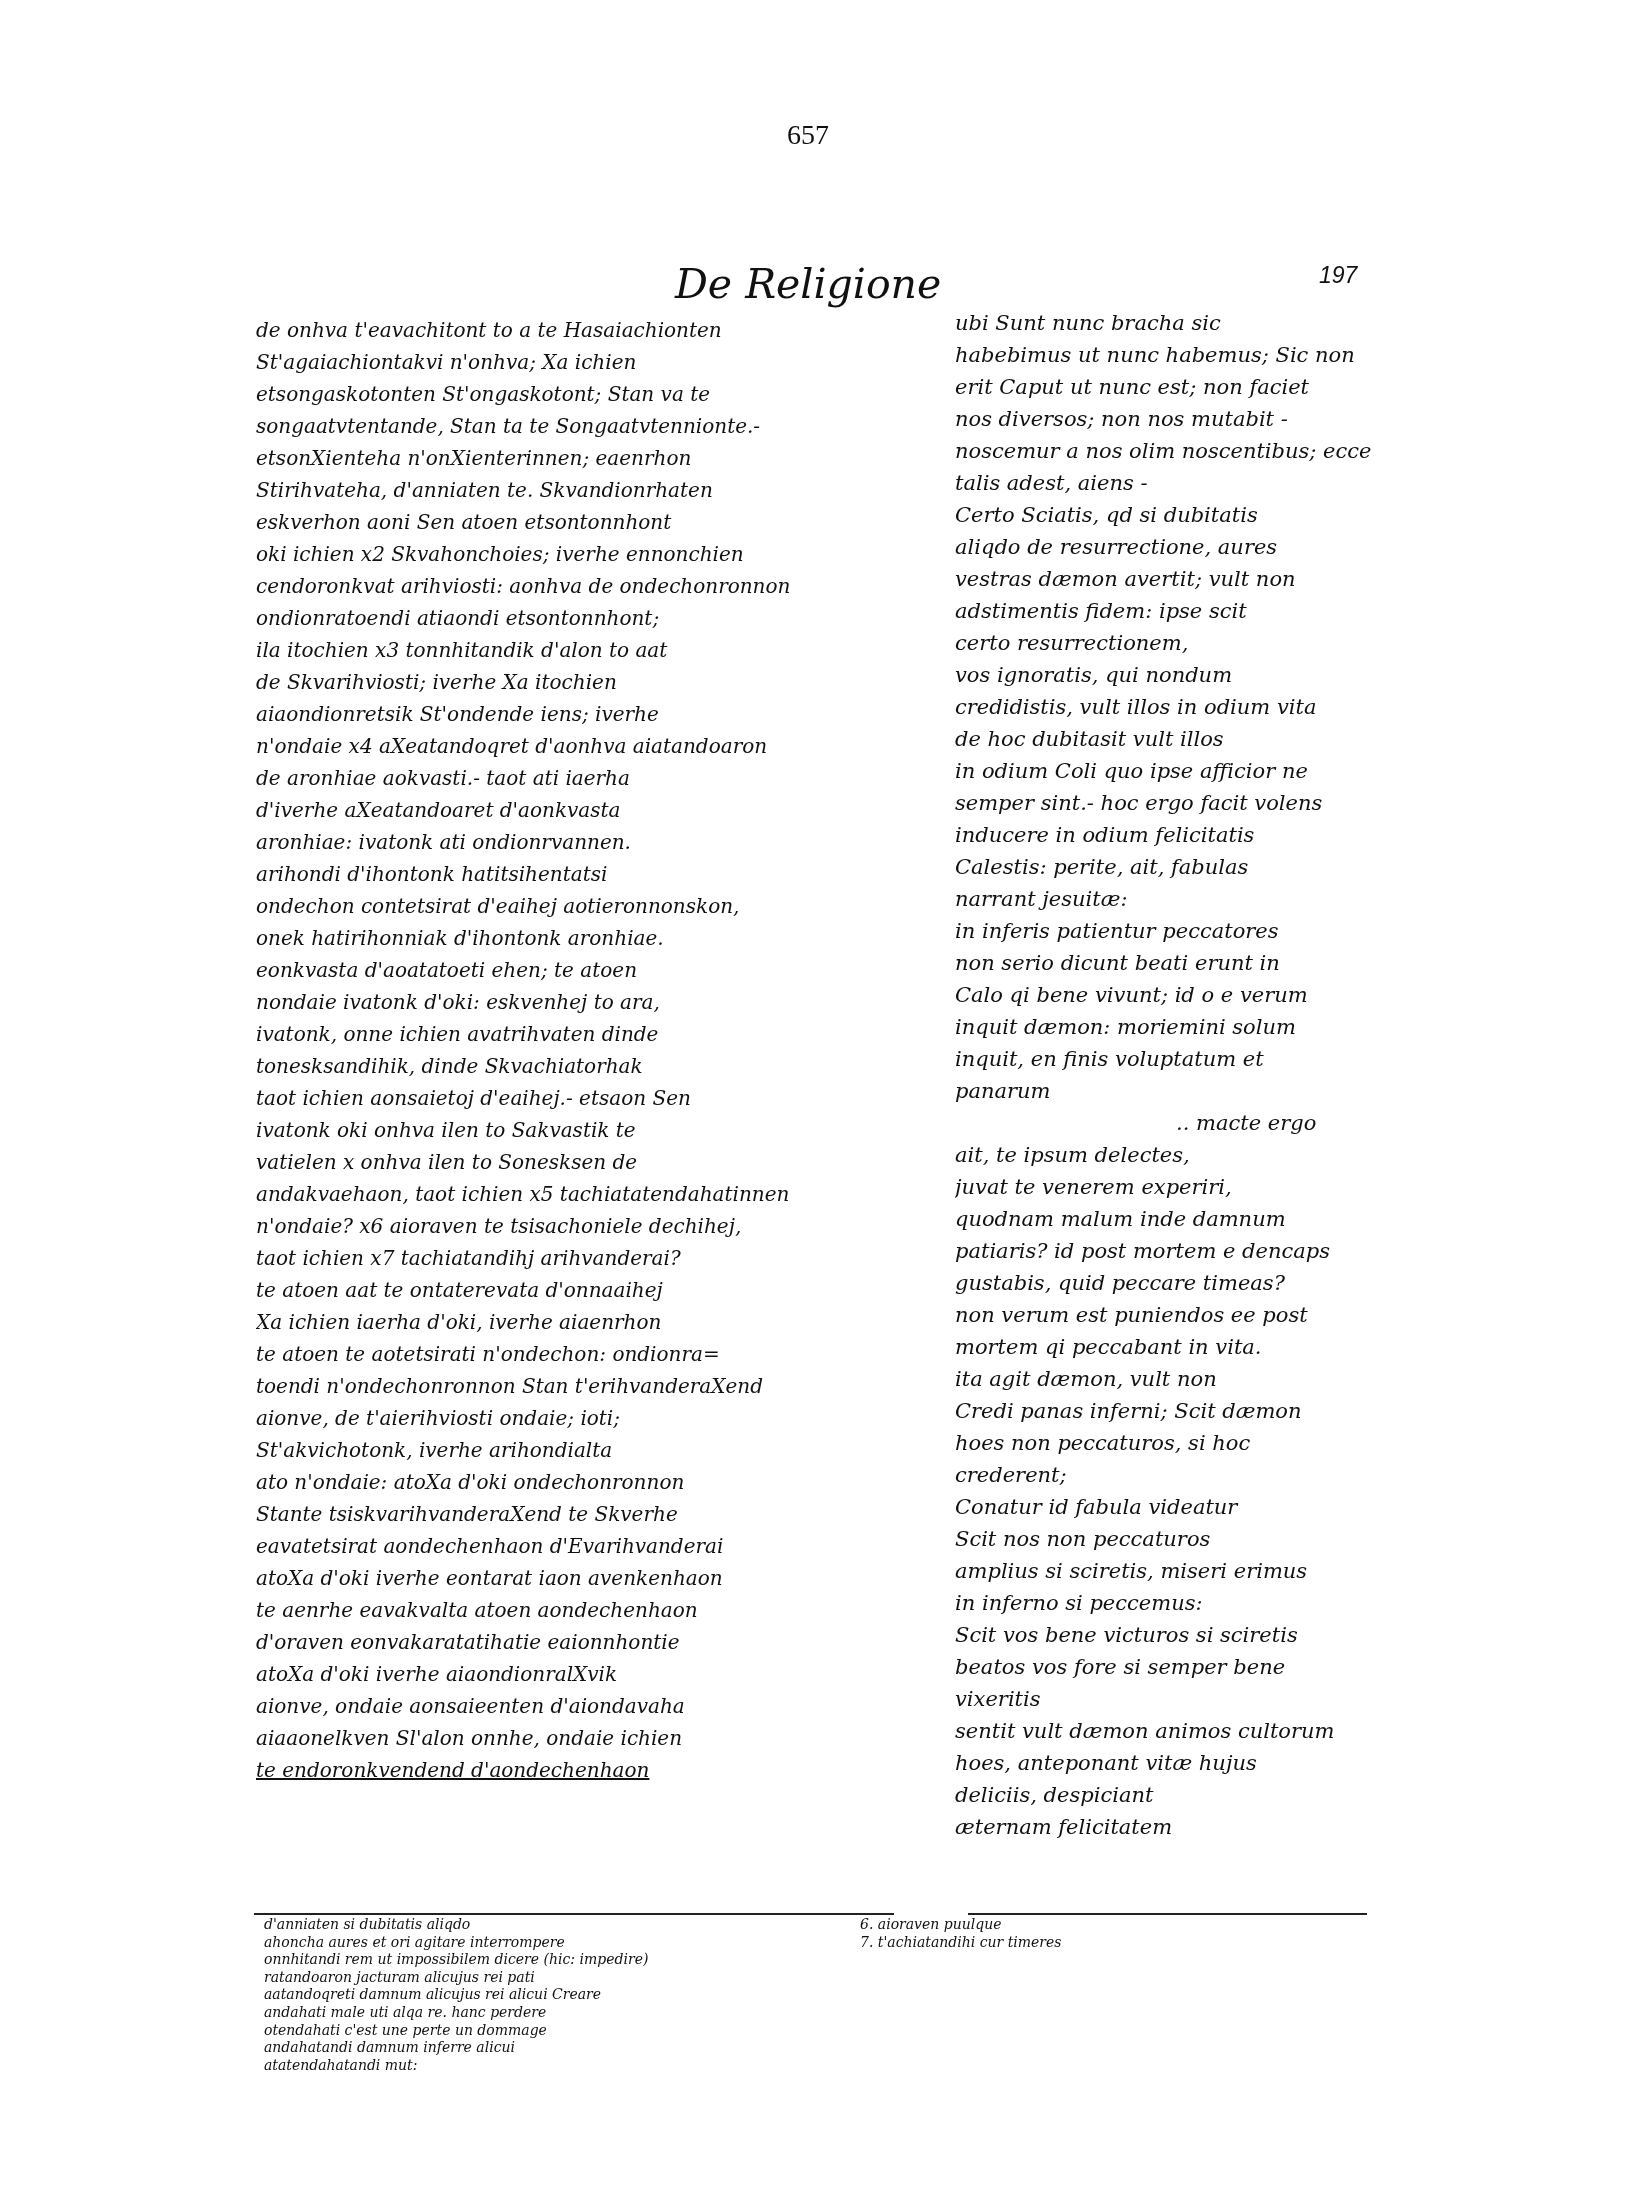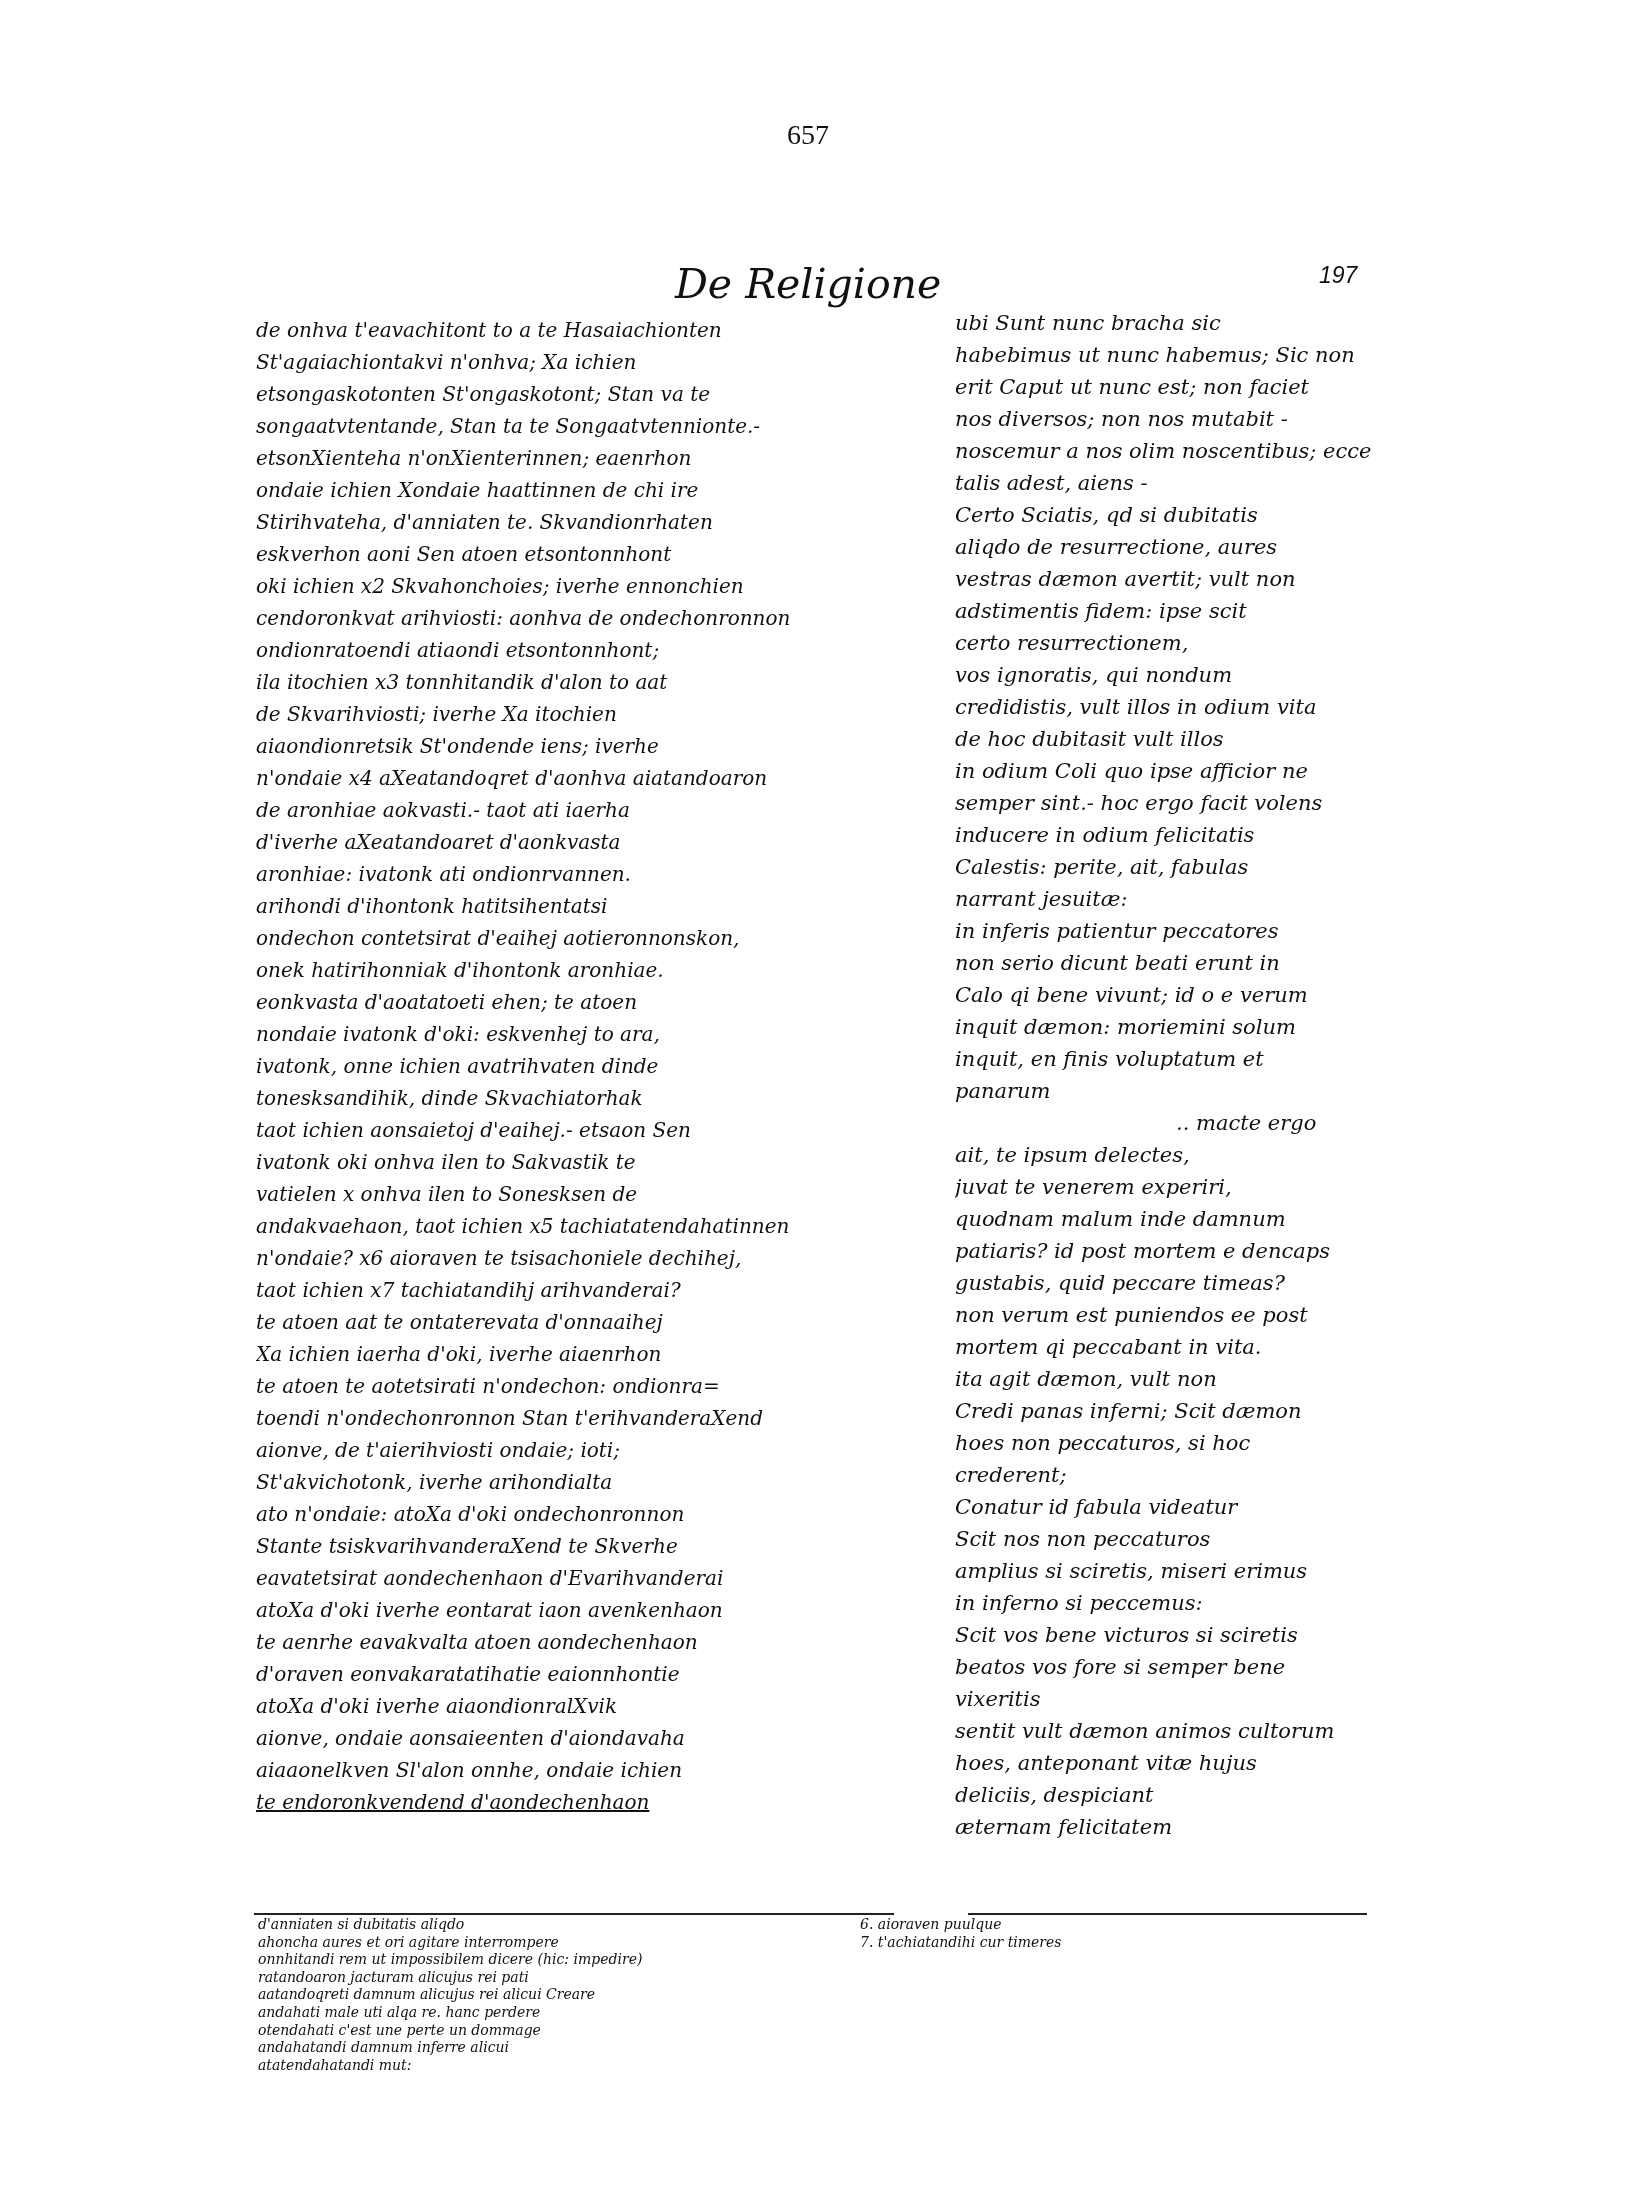--- a/index.html
+++ b/index.html
@@ -10,37 +10,36 @@
   .col { position: absolute; font-family: "DejaVu Serif", serif; font-style: italic; }
   .col-left { left: 256px; top: 302px; width: 715px; font-size: 20px; line-height: 32px; margin-top: 12px; }
   .col-right { left: 955px; top: 307px; width: 529px; font-size: 21px; line-height: 32px; }
   .line { white-space: nowrap; overflow: hidden; }
   .line.underlined { text-decoration: underline; }
   .line.indent-right { padding-left: 221px; }
   .rule { position: absolute; top: 1913px; height: 1.8px; background: #222; }
   .rule-left { left: 254px; width: 640px; }
   .rule-right { left: 968px; width: 399px; }
   .notes { position: absolute; font-family: "DejaVu Serif", serif; font-style: italic; font-size: 14px; line-height: 17.6px; }
-  .notes-left { left: 258px; top: 1916px; width: 573px; }
+  .notes-left { left: 264px; top: 1916px; width: 573px; }
   .notes-right { left: 860px; top: 1916px; width: 397px; }
 </style>
 </head>
 <body>
 
 <div class="page-number">657</div>
 <div class="title">De Religione</div>
 <div class="ms-folio">197</div>
 
 <div class="col col-left" id="left-col">
     <div class="line">de onhva t'eavachitont to a te Hasaiachionten</div>
     <div class="line">St'agaiachiontakvi n'onhva; Xa ichien</div>
     <div class="line">etsongaskotonten St'ongaskotont; Stan va te</div>
     <div class="line">songaatvtentande, Stan ta te Songaatvtennionte.-</div>
     <div class="line">etsonXienteha n'onXienterinnen; eaenrhon</div>
-    <div class="line">ondaie ichien Xondaie haattinnen de chi ire</div>
     <div class="line">Stirihvateha, d'anniaten te. Skvandionrhaten</div>
     <div class="line">eskverhon aoni Sen atoen etsontonnhont</div>
     <div class="line">oki ichien x2 Skvahonchoies; iverhe ennonchien</div>
     <div class="line">cendoronkvat arihviosti: aonhva de ondechonronnon</div>
     <div class="line">ondionratoendi atiaondi etsontonnhont;</div>
     <div class="line">ila itochien x3 tonnhitandik d'alon to aat</div>
     <div class="line">de Skvarihviosti; iverhe Xa itochien</div>
     <div class="line">aiaondionretsik St'ondende iens; iverhe</div>
     <div class="line">n'ondaie x4 aXeatandoqret d'aonhva aiatandoaron</div>
     <div class="line">de aronhiae aokvasti.- taot ati iaerha</div>

